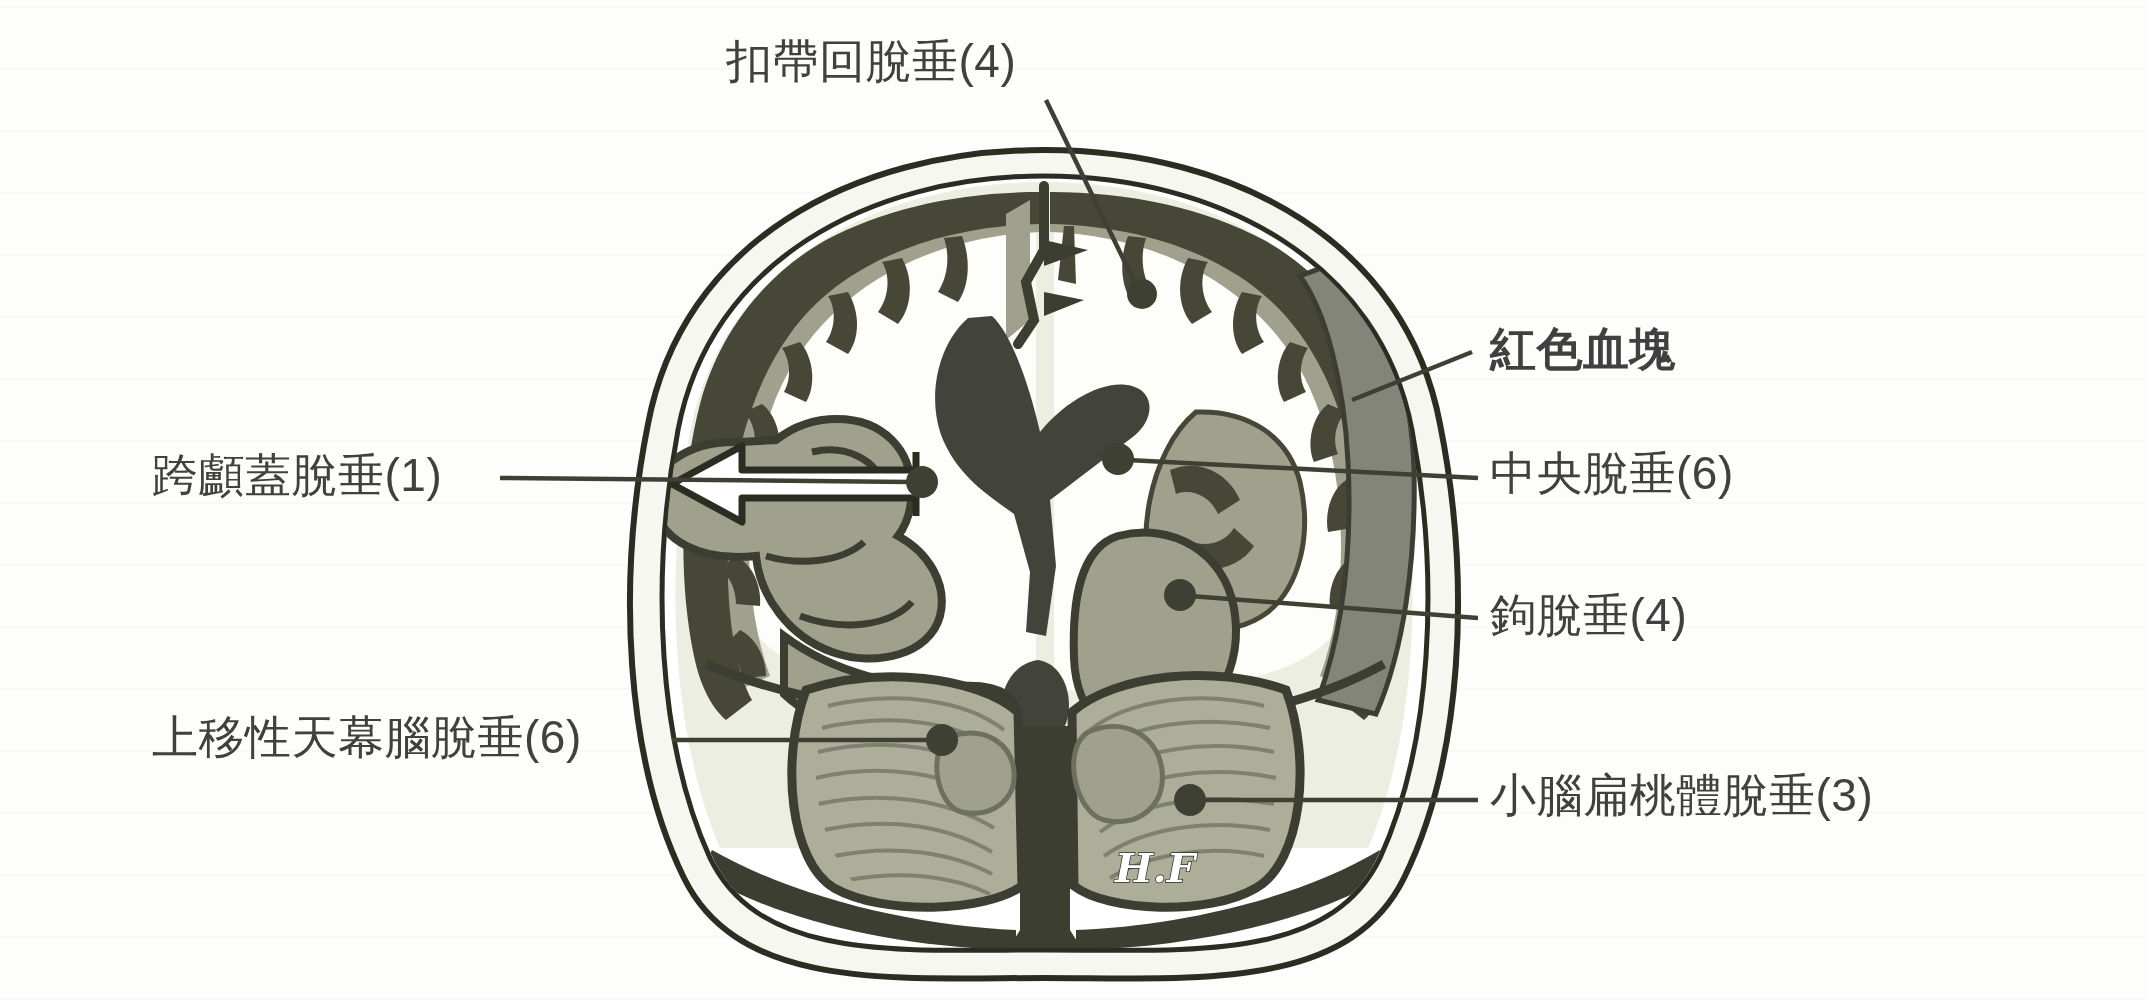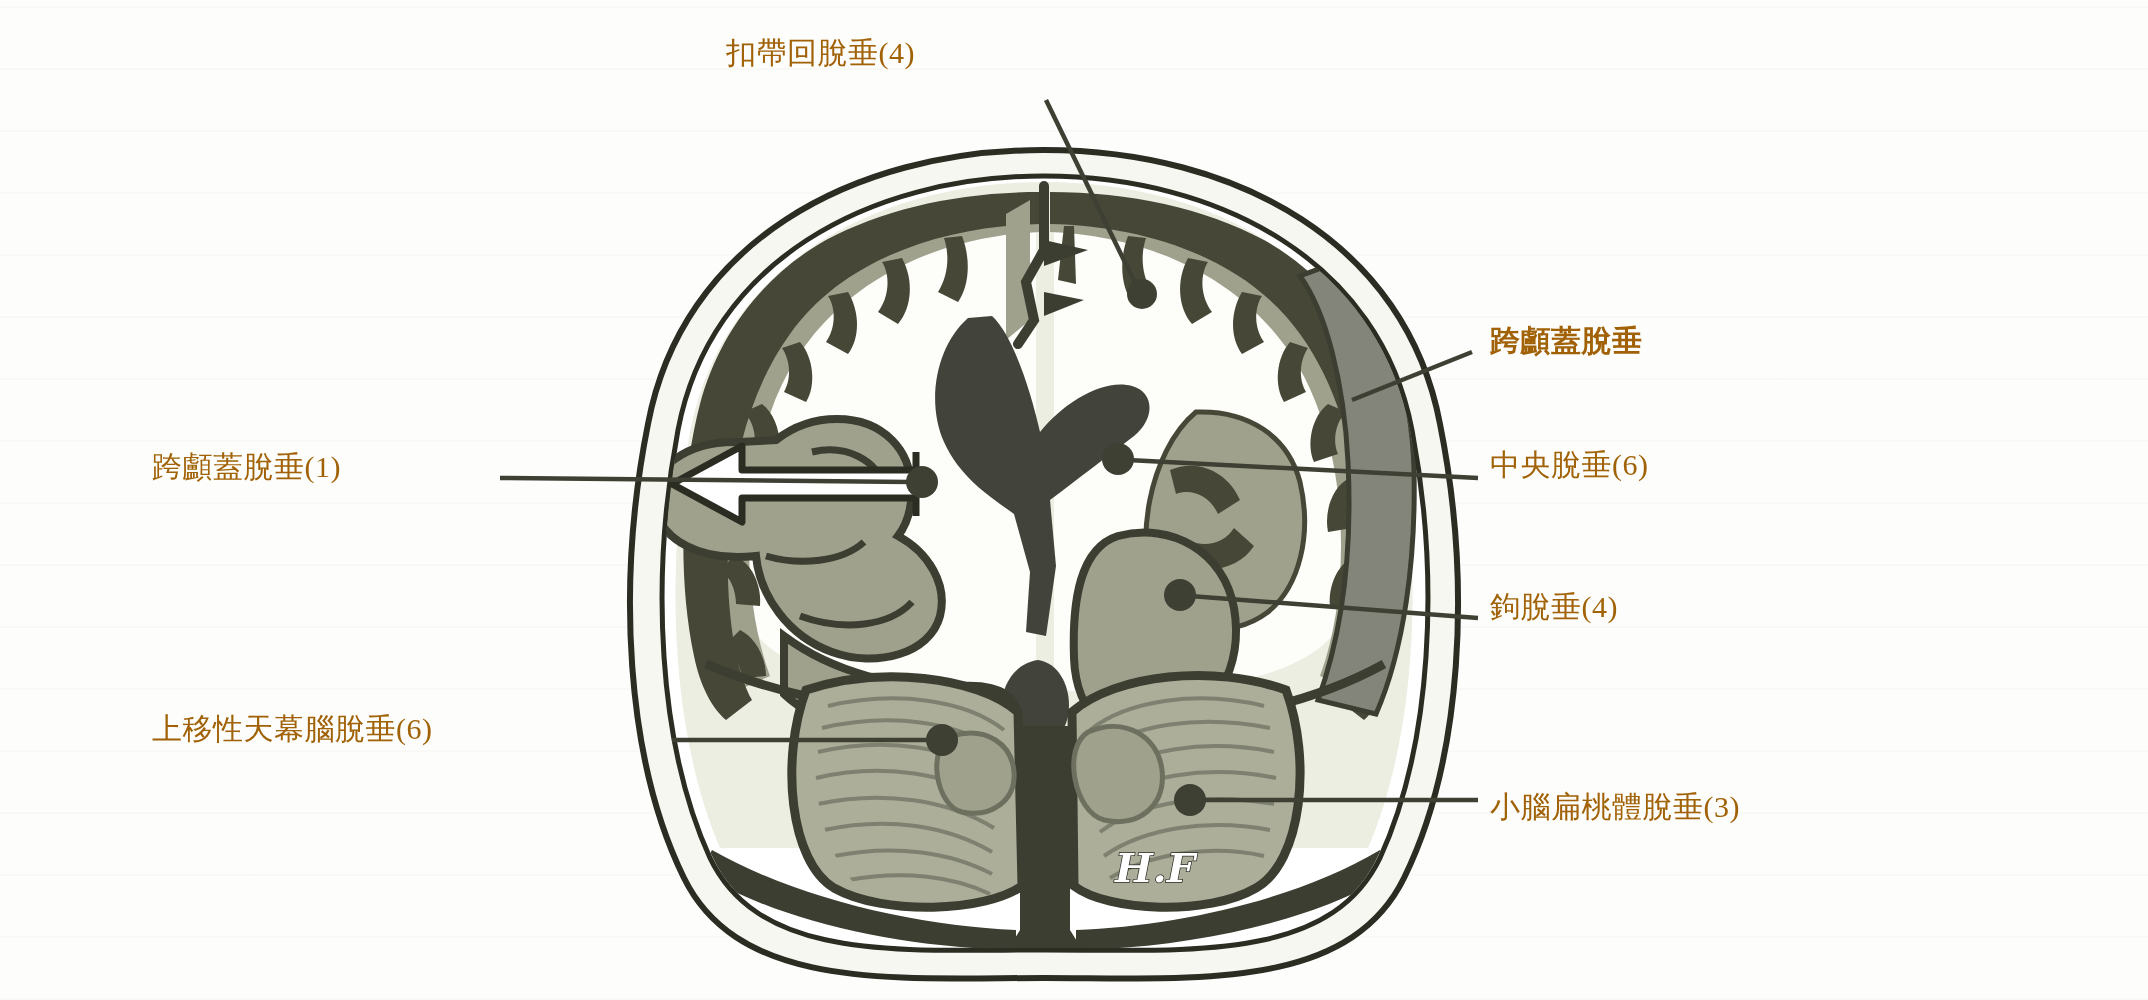--- a/index.html
+++ b/index.html
@@ -27,23 +27,23 @@
     background:
       repeating-linear-gradient(0deg, rgba(90,80,60,0.5) 0px, rgba(90,80,60,0.5) 2px, rgba(0,0,0,0) 2px, rgba(0,0,0,0) 62px);
   }
   #figure-svg {
     position: absolute;
     left: 0;
     top: 0;
   }
   .label {
     position: absolute;
-    font-family: Liberation Serif, serif;
-    font-size: 30px;
-    color: #a16207;
+    font-family: Liberation Sans, sans-serif;
+    font-size: 46px;
+    color: #404040;
     white-space: nowrap;
     line-height: 1;
     letter-spacing: 0.5px;
   }
   .label.bold {
     font-weight: bold;
   }
 </style>
 </head>
 <body>
@@ -338,21 +338,21 @@
         <circle cx="922" cy="482" r="16" fill="#3f4034"></circle>
         <line x1="672" y1="740" x2="930" y2="740" stroke="#3f4034" stroke-width="4.5"></line>
         <circle cx="942" cy="740" r="16" fill="#3f4034"></circle>
       </g>
 
     <text id="signature-text" x="1155" y="882" font-family="'DejaVu Serif','Liberation Serif',serif" font-size="40" font-style="italic" font-weight="bold" fill="#ffffff" stroke="#2b2c22" stroke-width="1.5" paint-order="stroke" text-anchor="middle">H.F</text>
   </svg>
 
   <div id="labels-layer">
       <div class="label" style="left: 726px; top: 38px;">扣帶回脫垂(4)</div>
-      <div class="label bold" style="left: 1490px; top: 326px;">跨顱蓋脫垂</div>
+      <div class="label bold" style="left: 1490px; top: 326px;">紅色血塊</div>
       <div class="label" style="left: 1490px; top: 450px;">中央脫垂(6)</div>
       <div class="label" style="left: 1490px; top: 592px;">鉤脫垂(4)</div>
-      <div class="label" style="left: 1490px; top: 772px; margin-top: 20px;">小腦扁桃體脫垂(3)</div>
+      <div class="label" style="left: 1490px; top: 772px;">小腦扁桃體脫垂(3)</div>
       <div class="label" style="left: 152px; top: 452px;">跨顱蓋脫垂(1)</div>
       <div class="label" style="left: 152px; top: 714px;">上移性天幕腦脫垂(6)</div>
     </div>
 
 </div>
 
 </body></html>

